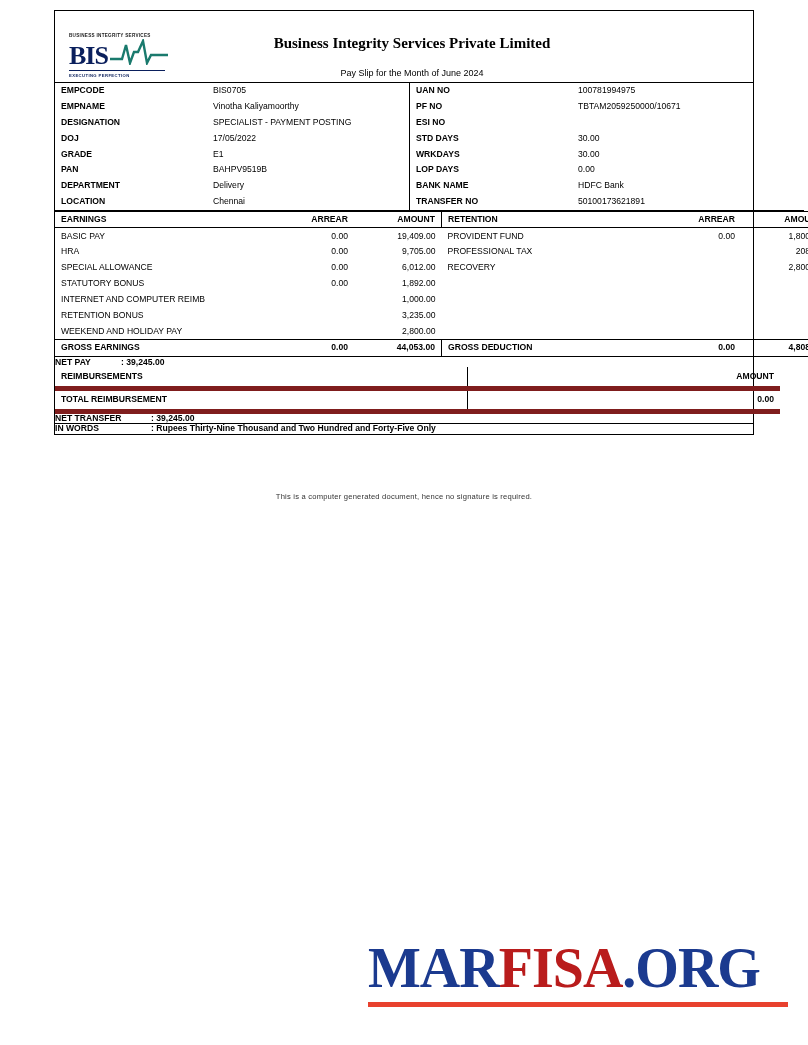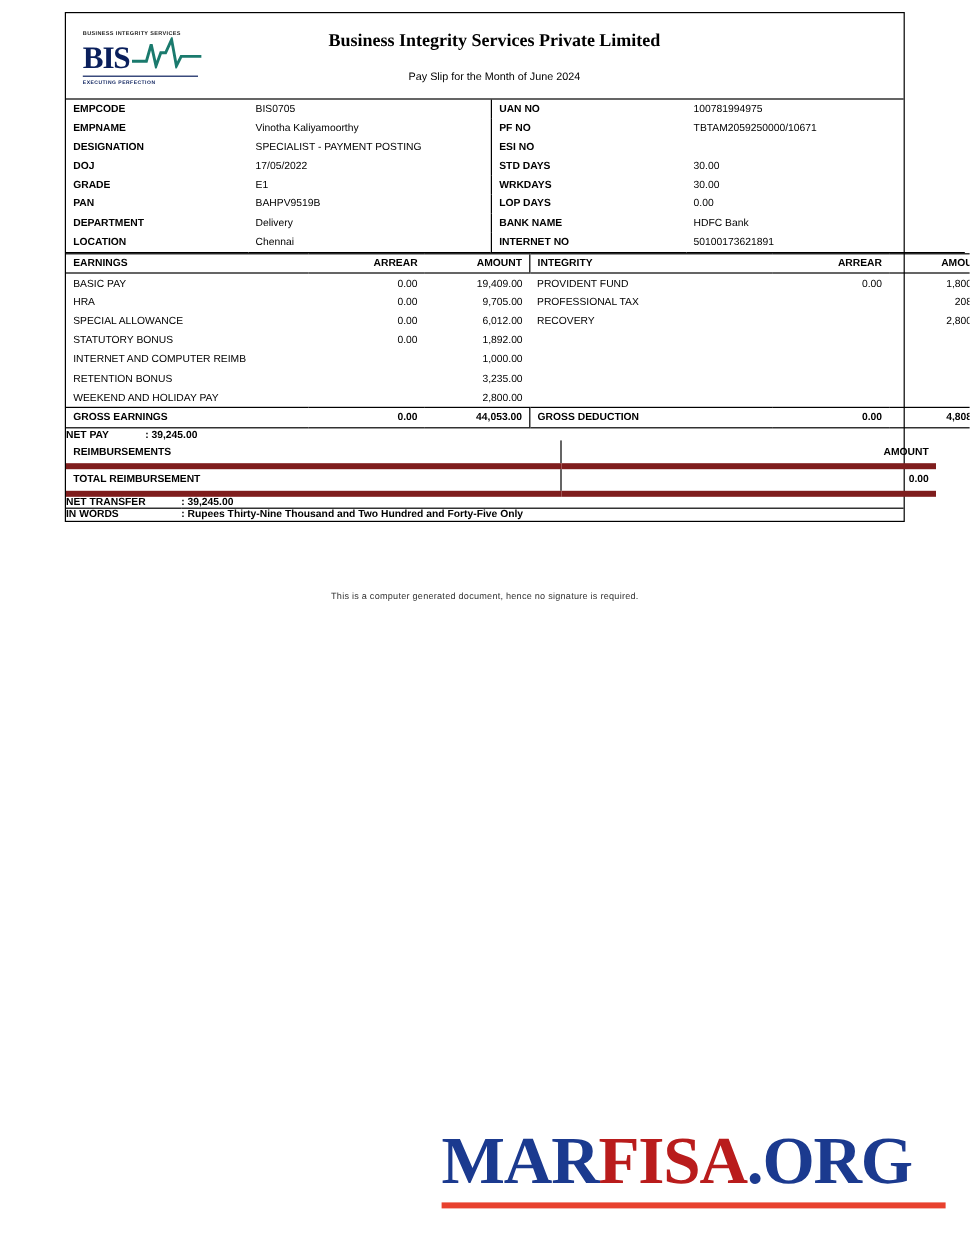--- a/index.html
+++ b/index.html
@@ -22,21 +22,21 @@
     top: 10px;
     width: 700px;
     border: 1px solid #000;
     box-sizing: border-box;
     background: #fff;
   }
 
   
   .header {
     display: flex;
-    align-items: center;
+    align-items: flex-end;
     padding: 6px 8px 4px 8px;
     border-bottom: 1px solid #000;
     min-height: 72px;
     box-sizing: border-box;
   }
   .logo-box {
     width: 110px;
     flex: 0 0 110px;
     padding-left: 6px;
   }
@@ -290,33 +290,33 @@
       </tr>
       <tr>
         <td class="info-label">DEPARTMENT</td>
         <td class="info-value">Delivery</td>
         <td class="info-label2">BANK NAME</td>
         <td class="info-value2">HDFC Bank</td>
       </tr>
       <tr>
         <td class="info-label">LOCATION</td>
         <td class="info-value">Chennai</td>
-        <td class="info-label2">INTERNET NO</td>
+        <td class="info-label2">TRANSFER NO</td>
         <td class="info-value2">50100173621891</td>
       </tr>
     </tbody>
   </table>
 
   <table class="ed-table">
     <tbody>
       <tr class="ed-head">
         <td class="col-name">EARNINGS</td>
         <td class="col-arr">ARREAR</td>
         <td class="col-amt">AMOUNT</td>
-        <td class="col-name sep-left">INTEGRITY</td>
+        <td class="col-name sep-left">RETENTION</td>
         <td class="col-arr">ARREAR</td>
         <td class="col-amt">AMOUNT</td>
       </tr>
 
       <tr class="ed-body">
         <td class="col-name">BASIC PAY</td>
         <td class="col-arr">0.00</td>
         <td class="col-amt">19,409.00</td>
         <td class="col-name sep-left">PROVIDENT FUND</td>
         <td class="col-arr">0.00</td>

